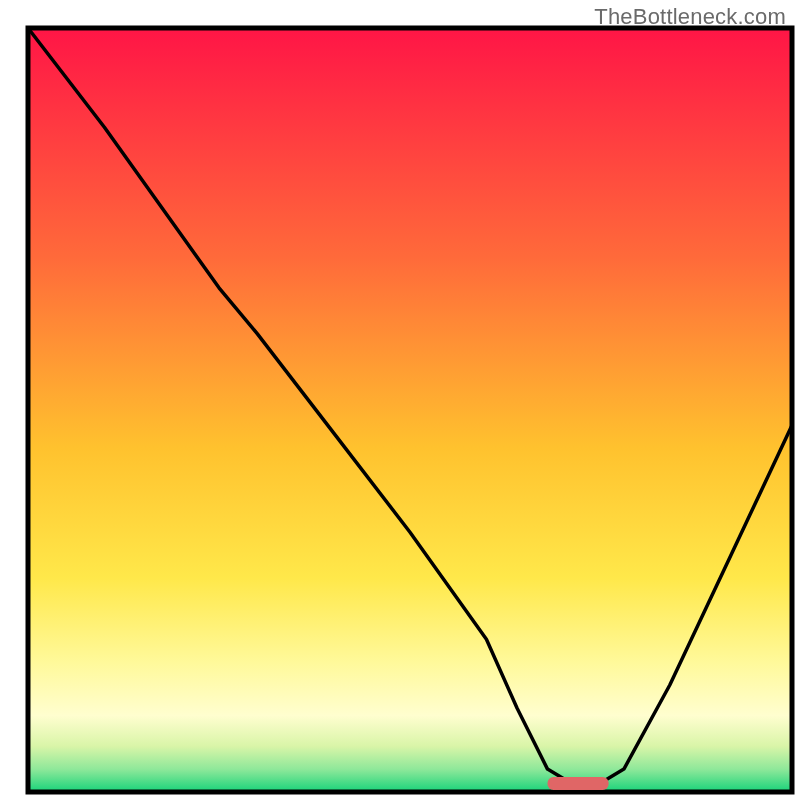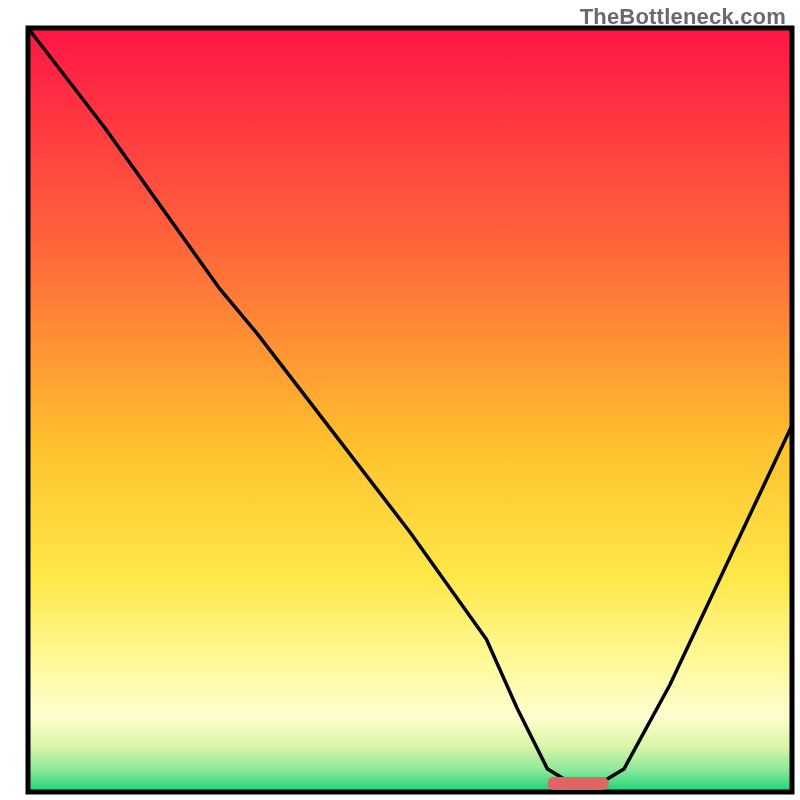--- a/index.html
+++ b/index.html
@@ -14,21 +14,21 @@
   .stage {
     position: relative;
     width: 800px;
     height: 800px;
   }
   .watermark {
     position: absolute;
     top: 4px;
     right: 14px;
     font-size: 22px;
-    font-weight: 700;
+    font-weight: 400;
     color: #6a6a6a;
     letter-spacing: 0.2px;
     text-align: right;
   }
   svg.chart {
     position: absolute;
     top: 0;
     left: 0;
   }
 </style>

